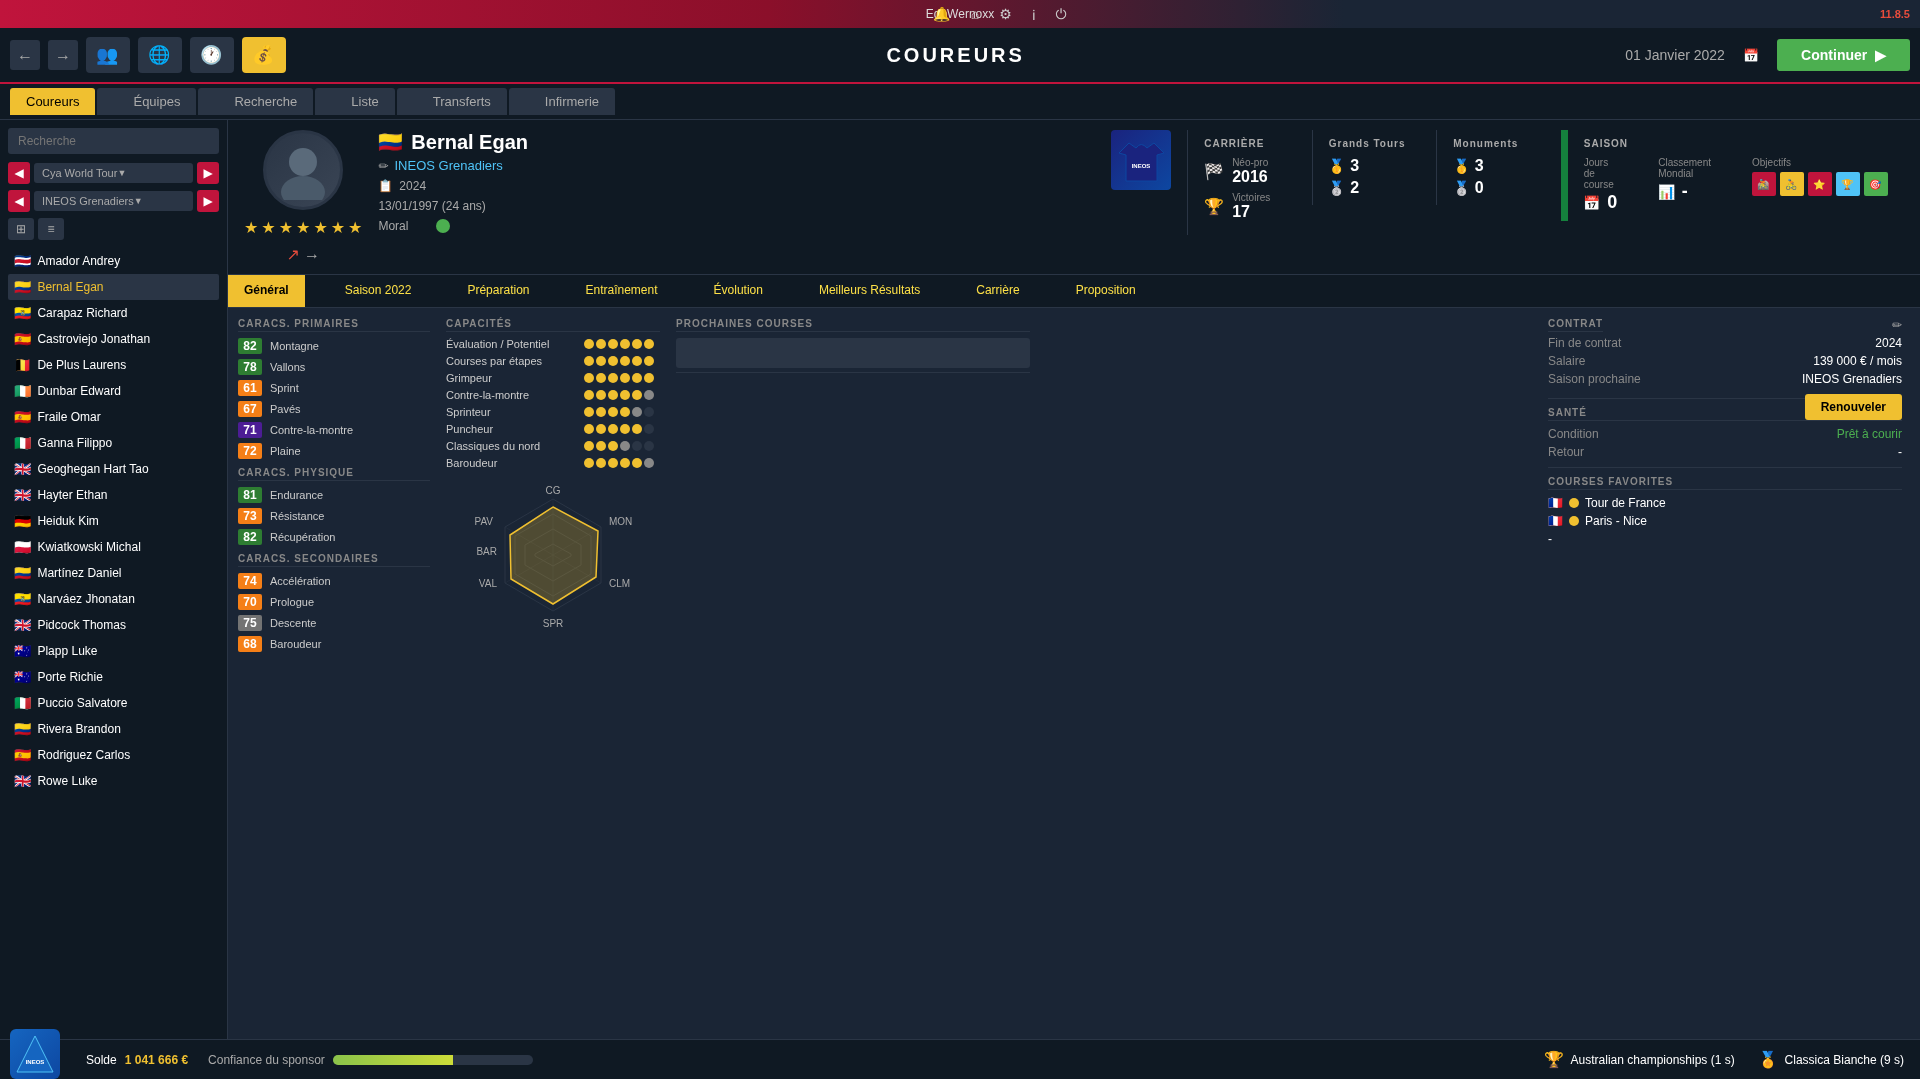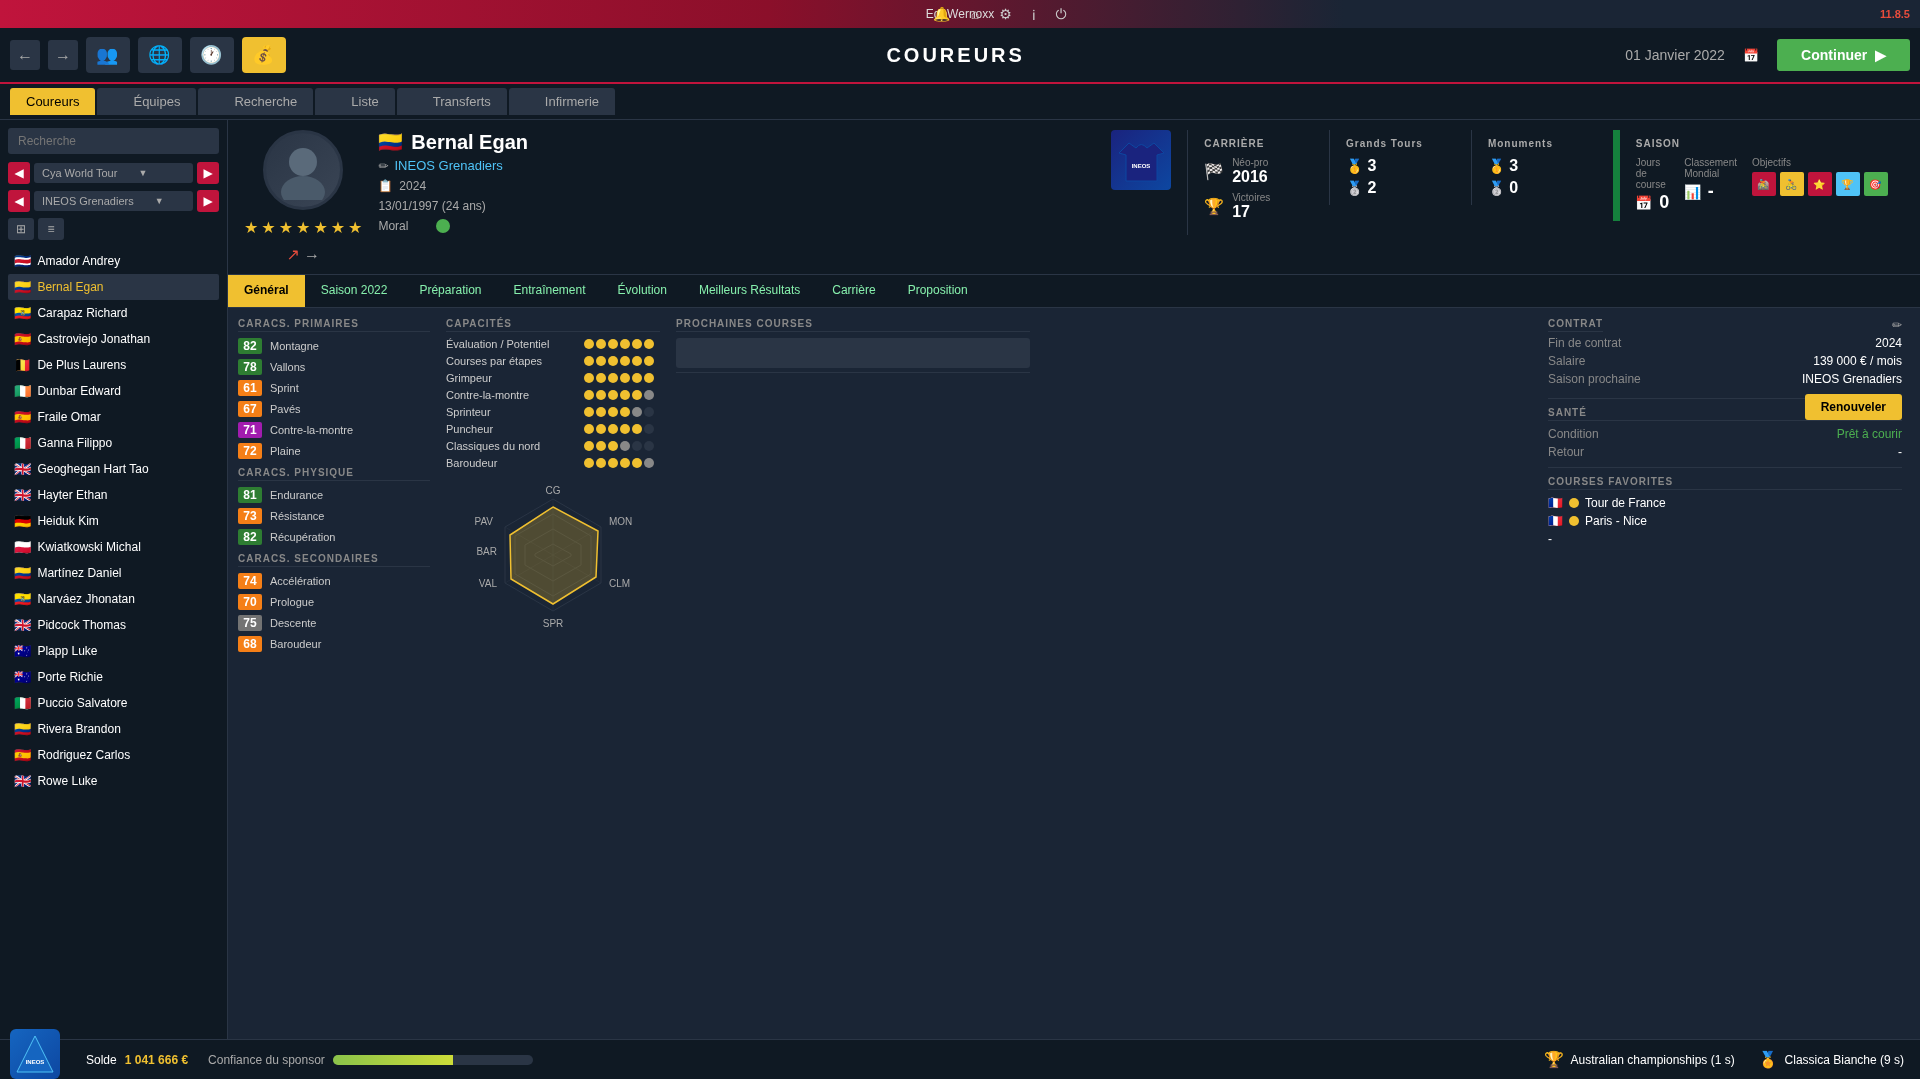--- a/index.html
+++ b/index.html
@@ -23,21 +23,21 @@
     .tab.active { background: #f0c030; color: #000; }
     .tab:not(.active) { background: #2a3545; color: #aaa; padding-left: 36px; }
 
     
     .main { display: flex; height: calc(1079px - 28px - 56px - 36px - 40px); }
 
     
     .sidebar { width: 228px; background: #0f1923; border-right: 1px solid #2a3545; padding: 8px; display: flex; flex-direction: column; gap: 4px; overflow: hidden; }
     .search-box { background: #2a3545; border: none; color: #fff; padding: 6px 10px; border-radius: 3px; width: 100%; font-size: 12px; margin-bottom: 4px; }
     .filter-row { display: flex; align-items: center; gap: 4px; margin-bottom: 2px; }
-    .filter-btn { background: #2a3545; border: none; color: #aaa; padding: 4px 8px; border-radius: 3px; font-size: 11px; cursor: pointer; display: flex; align-items: center; gap: 21px; flex: 1; }
+    .filter-btn { background: #2a3545; border: none; color: #aaa; padding: 4px 8px; border-radius: 3px; font-size: 11px; cursor: pointer; display: flex; align-items: center; gap: 0; flex: 1; }
     .filter-btn .arrow { font-size: 9px; }
     .filter-nav { background: #c0143c; border: none; color: #fff; width: 22px; height: 22px; border-radius: 3px; cursor: pointer; font-size: 12px; }
     .icon-row { display: flex; gap: 4px; margin-bottom: 4px; }
     .icon-btn { background: #2a3545; border: none; width: 26px; height: 22px; border-radius: 3px; cursor: pointer; color: #aaa; font-size: 12px; }
     .rider-list { overflow-y: auto; flex: 1; }
     .rider-item { display: flex; align-items: center; gap: 6px; padding: 5px 6px; cursor: pointer; border-radius: 2px; font-size: 12px; }
     .rider-item:hover, .rider-item.active { background: #2a3545; }
     .rider-item.active { color: #f0c030; }
 
     
@@ -55,21 +55,21 @@
     .form-circle { width: 14px; height: 14px; border-radius: 50%; border: 2px solid #888; }
     .form-question { color: #888; font-size: 12px; }
     .moral-circle { width: 14px; height: 14px; border-radius: 50%; background: #4caf50; }
     .jersey-area { display: flex; align-items: flex-start; gap: 8px; }
     .jersey { width: 60px; height: 60px; background: linear-gradient(135deg, #1a237e, #0d47a1); border-radius: 4px; display: flex; align-items: center; justify-content: center; font-size: 10px; color: #fff; text-align: center; font-weight: bold; position: relative; }
 
     
     .profile-tabs { display: flex; background: #0f1923; border-bottom: 1px solid #2a3545; }
     .profile-tab { padding: 8px 16px; cursor: pointer; font-size: 12px; border-bottom: 2px solid transparent; }
     .profile-tab.active { background: #f0c030; color: #000; font-weight: bold; border-bottom-color: #f0c030; }
-    .profile-tab:not(.active) { color: #86efac; }
+    .profile-tab:not(.active) { color: #fde047; margin-left: 24px; }
     .section-title { color: #888; font-size: 10px; letter-spacing: 1px; font-weight: bold; margin-bottom: 6px; padding-bottom: 2px; border-bottom: 1px solid #2a3545; }
     .stat-item { display: flex; align-items: center; gap: 8px; margin-bottom: 5px; }
     .stat-num { font-size: 12px; font-weight: bold; width: 24px; text-align: center; border-radius: 2px; padding: 1px 3px; }
     .stat-label { font-size: 11px; color: #ccc; flex: 1; }
 
     
     .cap-item { display: flex; align-items: center; gap: 8px; margin-bottom: 5px; }
     .cap-label { font-size: 11px; color: #ccc; width: 130px; }
     .dots { display: flex; gap: 2px; }
     .dot { width: 10px; height: 10px; border-radius: 50%; }
@@ -345,21 +345,21 @@
             <span style="font-size:16px;font-weight:bold;">3</span>
           </div>
           <div style="display:flex;align-items:center;gap:4px;">
             <span style="color:#aaa;font-size:14px;">🥈</span>
             <span style="font-size:16px;font-weight:bold;">0</span>
           </div>
         </div>
 
         <div style="padding:8px 16px;border-left:7px solid #15803d;flex:2;">
           <div style="color:#aaa;font-size:10px;letter-spacing:1px;font-weight:bold;margin-bottom:8px;">SAISON</div>
-          <div style="display:flex;gap:15px;">
+          <div style="display:flex;gap:41px;">
             <div>
               <div style="color:#888;font-size:10px;">Jours de course</div>
               <div style="display:flex;align-items:center;gap:6px;margin-top:2px;">
                 <span style="color:#888;font-size:14px;">📅</span>
                 <span style="font-size:18px;font-weight:bold;">0</span>
               </div>
             </div>
             <div>
               <div style="color:#888;font-size:10px;">Classement Mondial</div>
               <div style="display:flex;align-items:center;gap:6px;margin-top:2px;">
@@ -408,21 +408,21 @@
     </div>
             <div class="stat-item">
       <span class="stat-num" style="background:#f57f17;">61</span>
       <span class="stat-label">Sprint</span>
     </div>
             <div class="stat-item">
       <span class="stat-num" style="background:#f57f17;">67</span>
       <span class="stat-label">Pavés</span>
     </div>
             <div class="stat-item">
-      <span class="stat-num" style="background:#a21caf;">71</span>
+      <span class="stat-num" style="background:#4c1d95;">71</span>
       <span class="stat-label">Contre-la-montre</span>
     </div>
             <div class="stat-item">
       <span class="stat-num" style="background:#f57f17;">72</span>
       <span class="stat-label">Plaine</span>
     </div>
           </div>
         <div style="margin-top:8px;" class="section-title">CARACS. PHYSIQUE</div>
         <div id="caracs-physique-list">
             <div class="stat-item">

